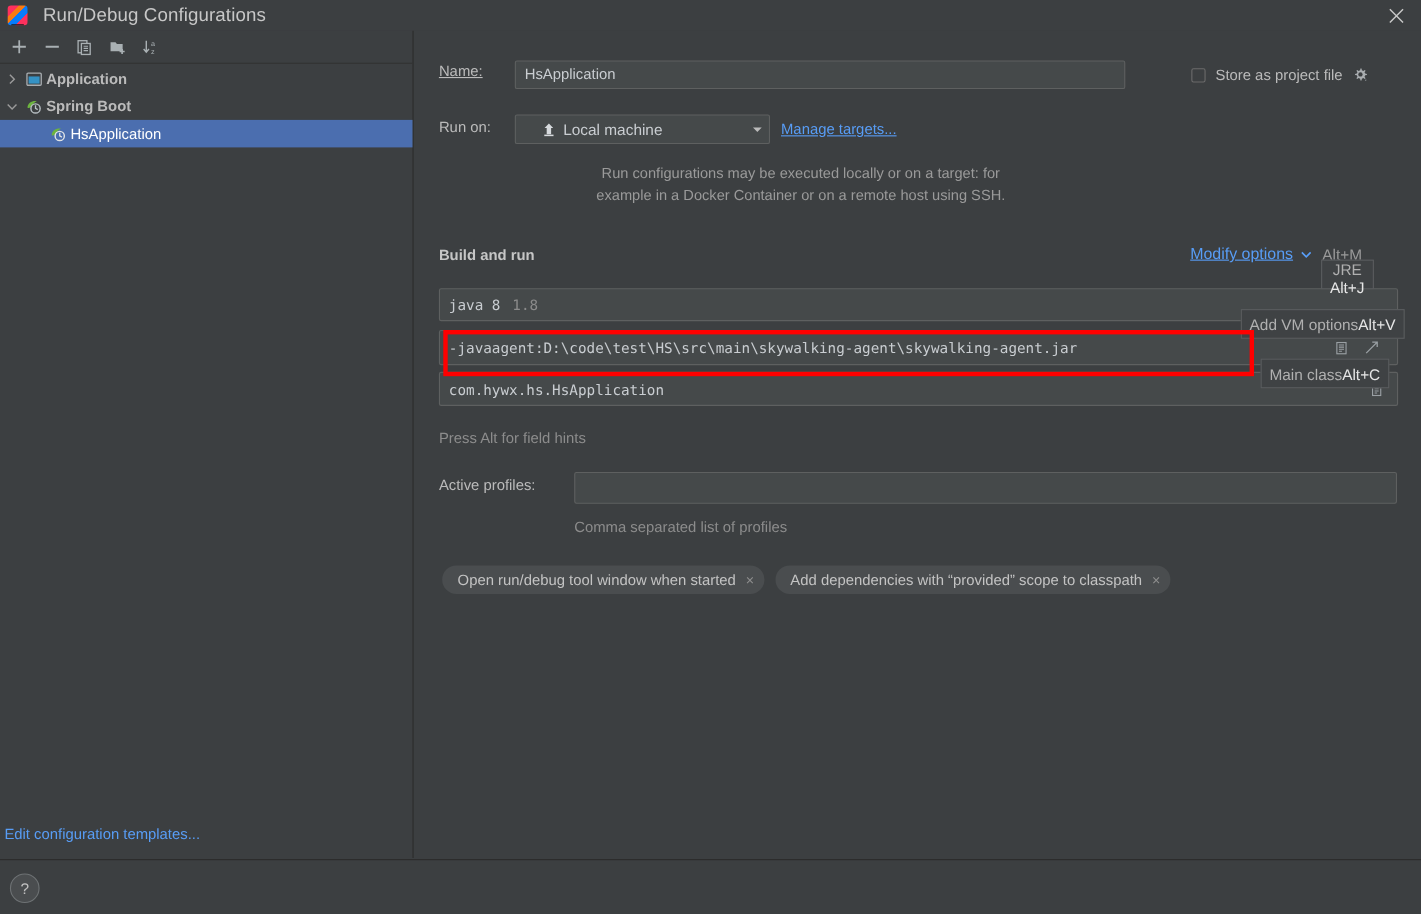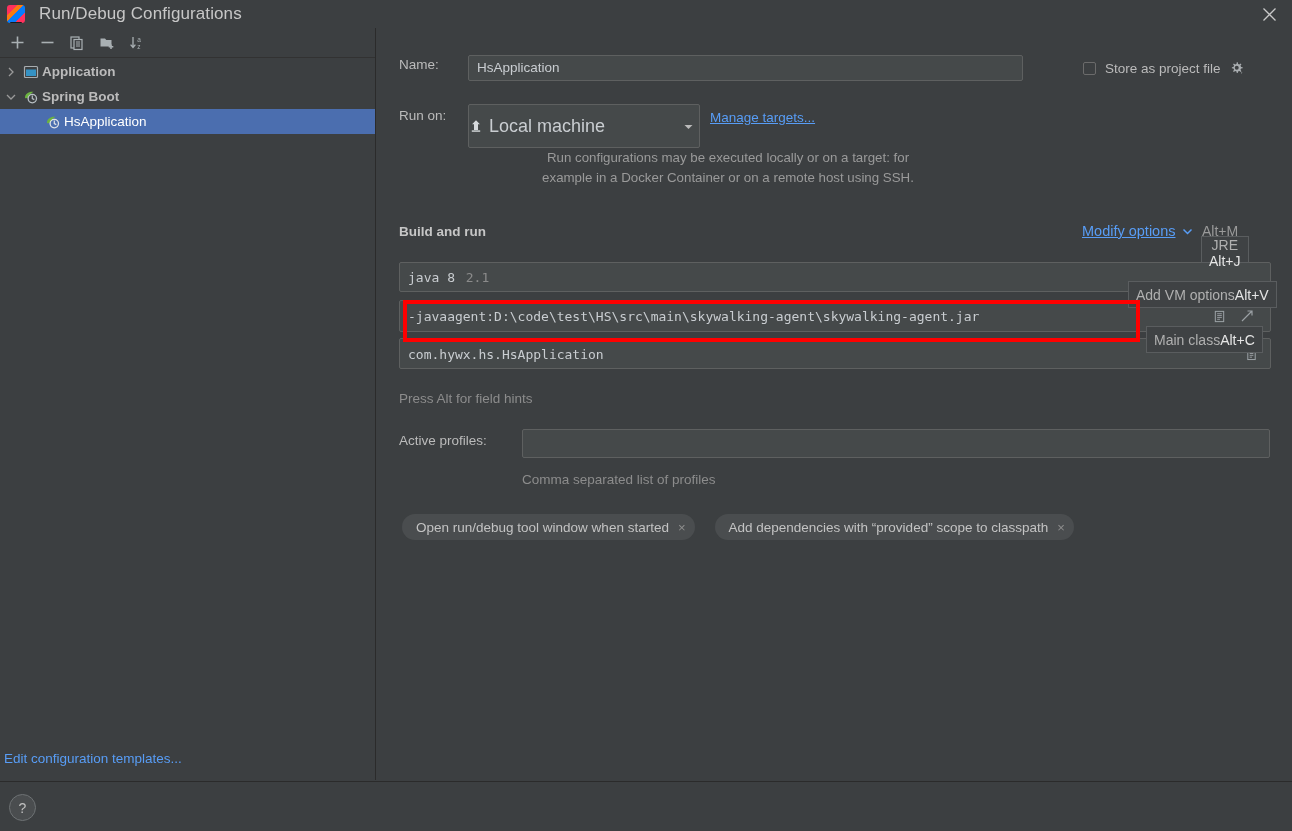--- a/index.html
+++ b/index.html
@@ -149,27 +149,27 @@
     font-size: 13.5px;
     font-family: "Liberation Sans", sans-serif;
     border-radius: 2px;
   }
   .mono { font-family: "DejaVu Sans Mono", monospace; font-size: 13px; }
 
   .combo {
     background: #45494a;
     border: 1px solid #5e6060;
     border-radius: 2px;
-    height: 44px;
-    display: flex;
-    align-items: center;
-    box-sizing: border-box;
-    padding-left: 0;
+    height: 27px;
+    display: flex;
+    align-items: center;
+    box-sizing: border-box;
+    padding-left: 23px;
     color: #c9cdd1;
-    font-size: 18px;
+    font-size: 14px;
   }
   .combo .arrow-box {
     margin-left: auto;
     width: 22px; height: 25px;
     display: flex; align-items: center; justify-content: center;
   }
 
   .link { color: #589df6; font-size: 13.5px; }
   .link.underline { text-decoration: underline; }
 
@@ -188,21 +188,21 @@
   .field-icon {
     position: absolute;
     top: 50%;
     transform: translateY(-50%);
     width: 18px; height: 18px;
     display: flex; align-items: center; justify-content: center;
     color: #9aa0a4;
   }
 
   
-  .chips { position: absolute; display: flex; gap: 20px; }
+  .chips { position: absolute; display: flex; gap: 10px; }
   .chip {
     background: #4a4d4f;
     border-radius: 13px;
     height: 26px;
     display: flex;
     align-items: center;
     padding: 0 9px 0 14px;
     color: #c3c3c3;
     font-size: 13.5px;
     gap: 9px;
@@ -354,21 +354,21 @@
         <span class="node-label">HsApplication</span>
       </div>
 
     </div>
 
     <div class="edit-templates">Edit configuration templates...</div>
   </div>
 
   <div class="right-panel">
 
-    <div class="form-row" style="left:22px; top:29px;">
+    <div class="form-row" style="left:22px; top:29px;text-decoration:underline;">
       <span class="flabel">Name:</span>
     </div>
     <input class="text-input" style="position: absolute; left: 91px; top: 27px; width: 555px;" value="HsApplication">
 
     <div class="form-row" style="left:706px; top:33px;">
       <span class="chk-box"></span>
       <span class="flabel" style="margin-left:9px;">Store as project file</span>
       <span style="margin-left:9px; display:flex; align-items:center;">
         <svg width="15" height="15" viewBox="0 0 16 16">
           <circle cx="7.2" cy="7" r="2.1" fill="none" stroke="#a9adb0" stroke-width="1.6"></circle>
@@ -410,21 +410,21 @@
       <span style="margin-left:6px; display:flex; align-items:center;">
         <svg width="11" height="11" viewBox="0 0 11 11">
             <path d="M1.5 3.5 L5.5 7.5 L9.5 3.5" stroke="#589df6" stroke-width="1.5" fill="none"></path>
           </svg>
       </span>
     </div>
     <div class="hint-plain" style="left:825px; top:195px;">Alt+M</div>
 
     <div class="text-input" style="position:absolute; left:22px; top:234px; width:872px; height:30px; line-height:30px;">
       <span class="mono" style="color:#c9cdd1;">java 8</span>
-      <span class="mono" style="color:#8b8b8b; margin-left:7px;">2.1</span>
+      <span class="mono" style="color:#8b8b8b; margin-left:7px;">1.8</span>
       <span style="position:absolute; right:8px; top:11px;">
         <svg width="11" height="8" viewBox="0 0 11 8">
             <path d="M0.8 1.5 L5.5 6.5 L10.2 1.5 Z" fill="#bbbbbb"></path>
           </svg>
       </span>
     </div>
 
     <div class="text-input" style="position:absolute; left:22px; top:272px; width:872px; height:32px; line-height:32px;">
       <span class="mono" style="color:#c9cdd1;">-javaagent:D:\code\test\HS\src\main\skywalking-agent\skywalking-agent.jar</span>
       <span class="field-icon" style="right:42px;">

